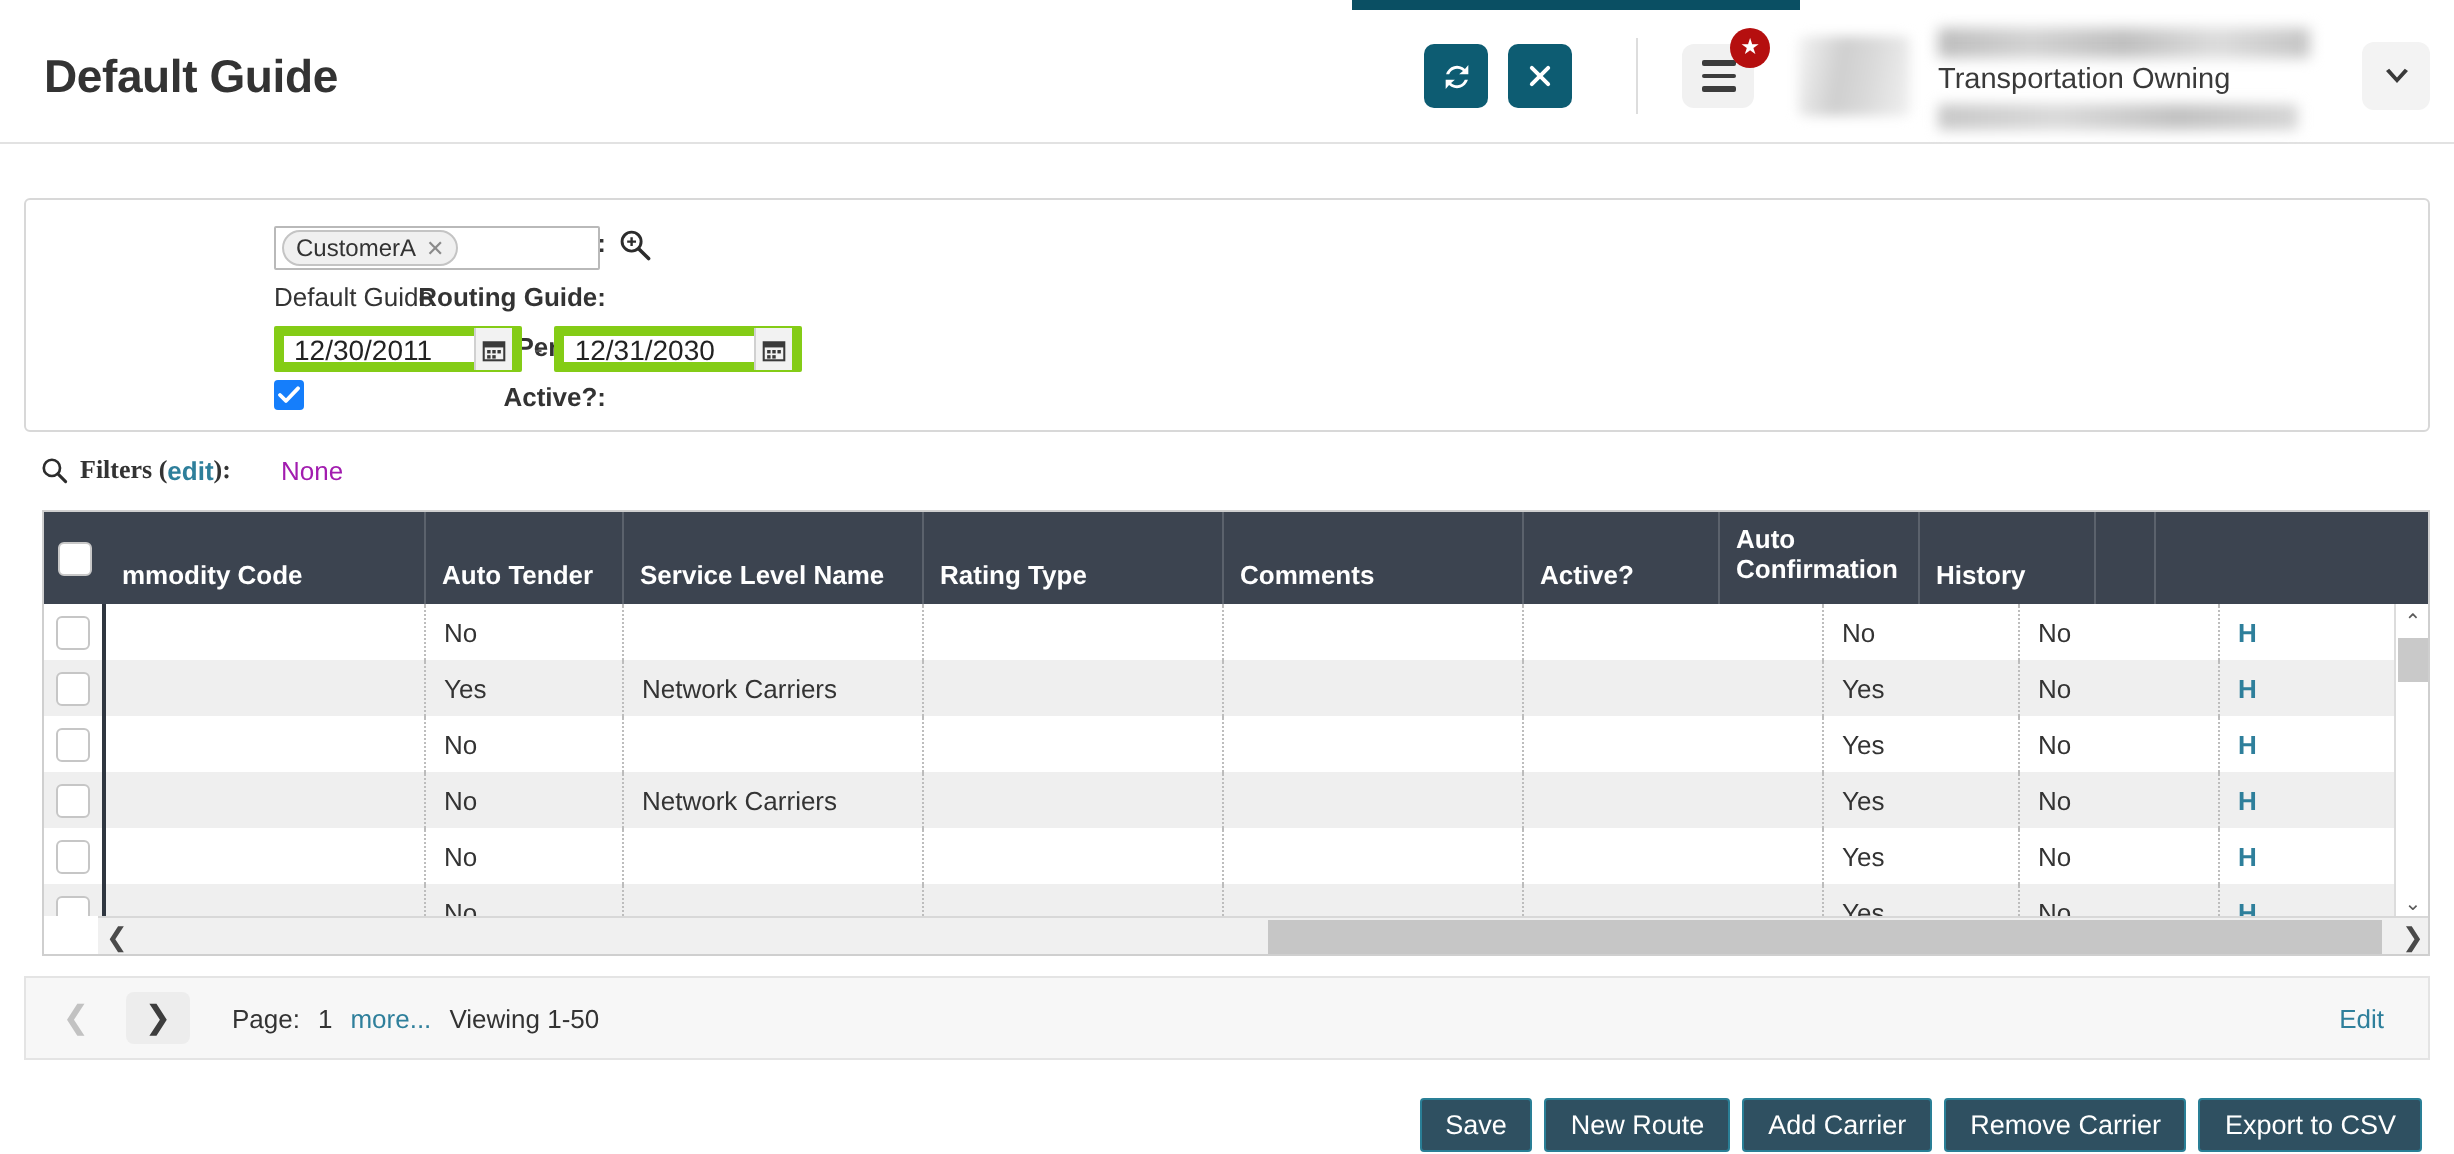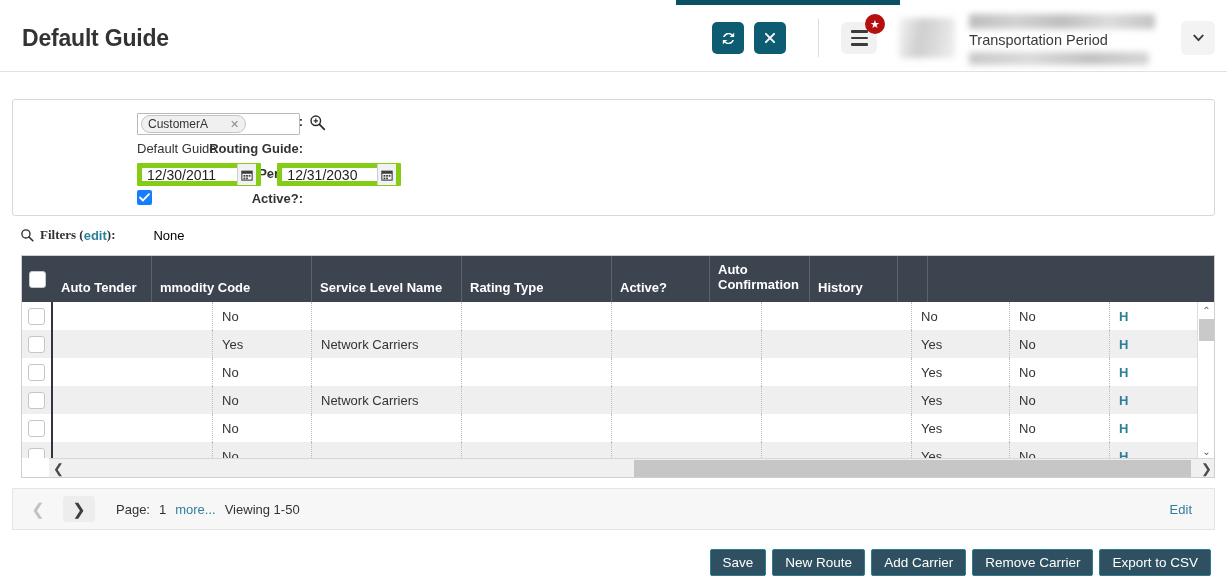--- a/index.html
+++ b/index.html
@@ -92,21 +92,21 @@
   }
   .field-row { position: absolute; display: flex; align-items: center; }
   .field-label { font-weight: bold; color: #333333; text-align: right; font-size: 13px; }
   .req-star { color: #cc0000; font-weight: bold; margin-right: 3px; }
 
   .token-input {
     width: 163px; height: 22px; border: 1px solid #b9b9b9; background: #ffffff;
     display: flex; align-items: center; padding: 0 3px; border-radius: 1px;
   }
   .token {
-    display: inline-flex; align-items: center; gap: 22px;
+    display: inline-flex; align-items: center; gap: 5px;
     background: #f0f0f0; border: 1px solid #c4c4c4; border-radius: 9px;
     padding: 1px 6px; font-size: 12px; color: #333333;
   }
   .token-x { color: #8a8a8a; font-size: 11px; cursor: pointer; }
   .search-glass { margin-left: 9px; cursor: pointer; }
 
   .date-input {
     width: 124px; height: 23px; border: 5px solid #84cc16; background: #ffffff;
     display: flex; align-items: center; justify-content: space-between;
     padding-left: 5px; font-size: 14px; color: #222222; border-radius: 1px;
@@ -122,21 +122,21 @@
     display: inline-flex; align-items: center; justify-content: center; cursor: pointer;
   }
 
   
   .filters-line {
     position: absolute; top: 155px; left: 20px;
     display: flex; align-items: center; gap: 0px; font-size: 13px;
   }
   .filters-label { font-weight: bold; color: #333333; margin-left: 6px; font-family: Liberation Serif, serif; }
   .link { color: #2e7f9b; text-decoration: none; cursor: pointer; }
-  .filters-val { margin-left: 24px; color: #000000; padding-left: 14px; }
+  .filters-val { margin-left: 11px; color: #a21caf; padding-left: 14px; }
 
   
   .grid-wrap {
     position: absolute; top: 183px; left: 21px; width: 1194px; height: 223px;
     border: 1px solid #cfcfcf; background: #ffffff; overflow: hidden;
   }
   .grid-head {
     display: flex; height: 46px; background: #3c4450; color: #ffffff;
     font-weight: bold; font-size: 13px; position: relative;
   }
@@ -267,21 +267,21 @@
       <span></span>
       <span></span>
     </div>
     <div class="star-badge">★</div>
   </div>
 
   <div class="avatar-blur"></div>
 
   <div class="user-block">
     <div class="user-line-blur-top"></div>
-    <div class="user-role">Transportation Period</div>
+    <div class="user-role">Transportation Owning</div>
     <div class="user-line-blur-bot"></div>
   </div>
 
   <div class="caret-btn">
     <svg width="13" height="9" viewBox="0 0 13 9">
       <path fill="#3a3a3a" d="M1 1.5 L6.5 7.5 L12 1.5 L10.4 0.4 L6.5 4.7 L2.6 0.4 Z"></path>
     </svg>
   </div>
 </div>
 
@@ -370,24 +370,25 @@
     <span class="filters-label" style="margin-left:0;">):</span>
     <span class="filters-val">None</span>
   </div>
 
   <div class="grid-wrap">
 
     <div class="grid-head">
       <div class="hc chk-col" style="width:31px;">
         <span class="chk-white"></span>
       </div>
+      <div class="hc" style="width:160px;">mmodity Code</div>
       <div class="hc" style="width:99px;">Auto Tender</div>
-      <div class="hc" style="width:160px;">mmodity Code</div>
       <div class="hc" style="width:150px;">Service Level Name</div>
       <div class="hc" style="width:150px;">Rating Type</div>
+      <div class="hc" style="width:150px;">Comments</div>
       <div class="hc" style="width:98px;">Active?</div>
       <div class="hc hc-multi" style="width:100px;">Auto Confirmation</div>
       <div class="hc" style="width:88px;">History</div>
       <div class="hc" style="width:30px;"></div>
     </div>
 
     <div class="grid-body">
 
       <div class="grow">
         <div class="gc chk-col" style="width:31px;">

